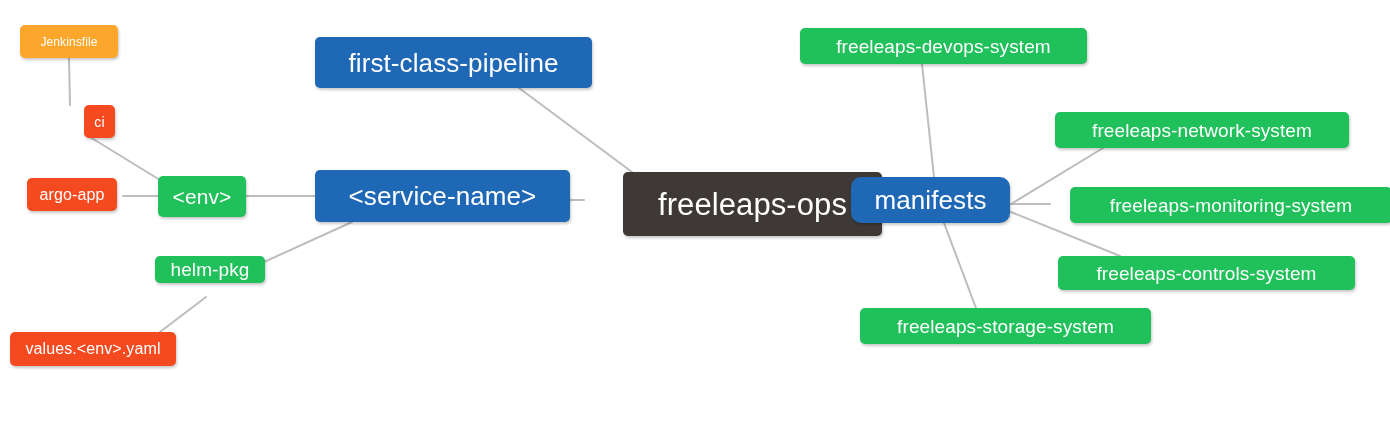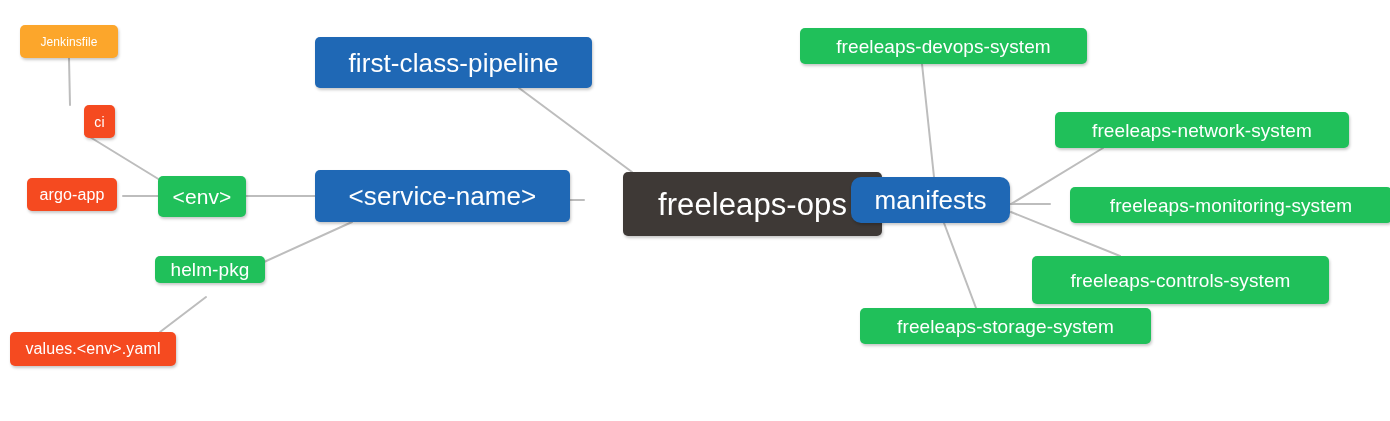--- a/index.html
+++ b/index.html
@@ -110,20 +110,20 @@
       </div>
       <div class="node n-green t-l3" style="left: 800px; top: 28px; width: 287px; height: 36px;">
         <span>freeleaps-devops-system</span>
       </div>
       <div class="node n-green t-l3" style="left: 1055px; top: 112px; width: 294px; height: 36px; align-items: center;">
         <span>freeleaps-network-system</span>
       </div>
       <div class="node n-green t-l3" style="left: 1050px; top: 187px; width: 322px; height: 36px; margin-left: 20px;">
         <span>freeleaps-monitoring-system</span>
       </div>
-      <div class="node n-green t-l3" style="left: 1032px; top: 256px; width: 297px; height: 48px;">
+      <div class="node n-green t-l3" style="left: 1058px; top: 256px; width: 297px; height: 34px;">
         <span>freeleaps-controls-system</span>
       </div>
       <div class="node n-green t-l3" style="left: 814px; top: 308px; width: 291px; height: 36px; margin-left: 46px;">
         <span>freeleaps-storage-system</span>
       </div>
     </div>
 </div>
 
 </body></html>

